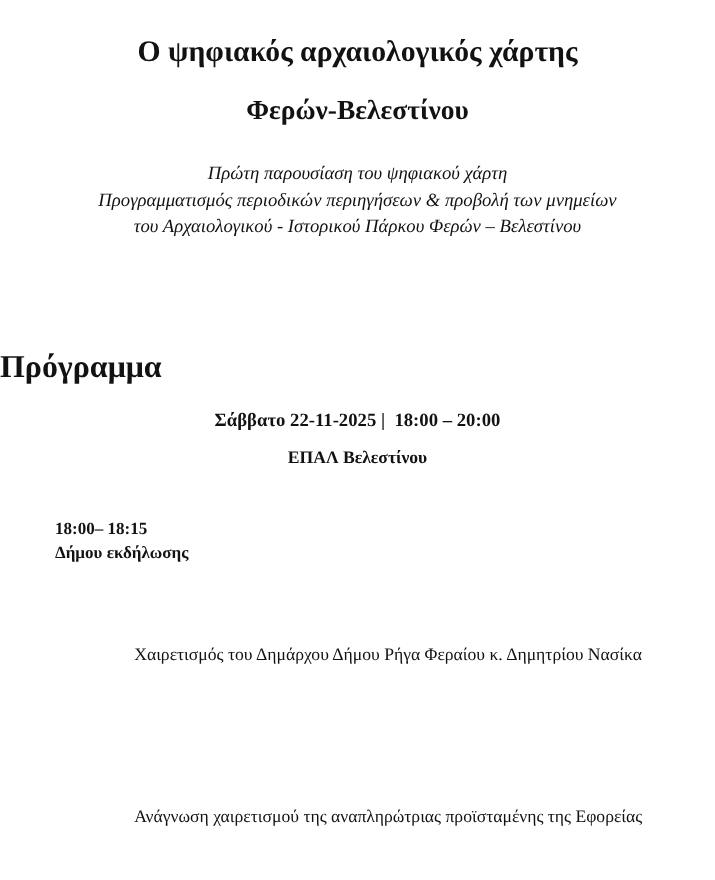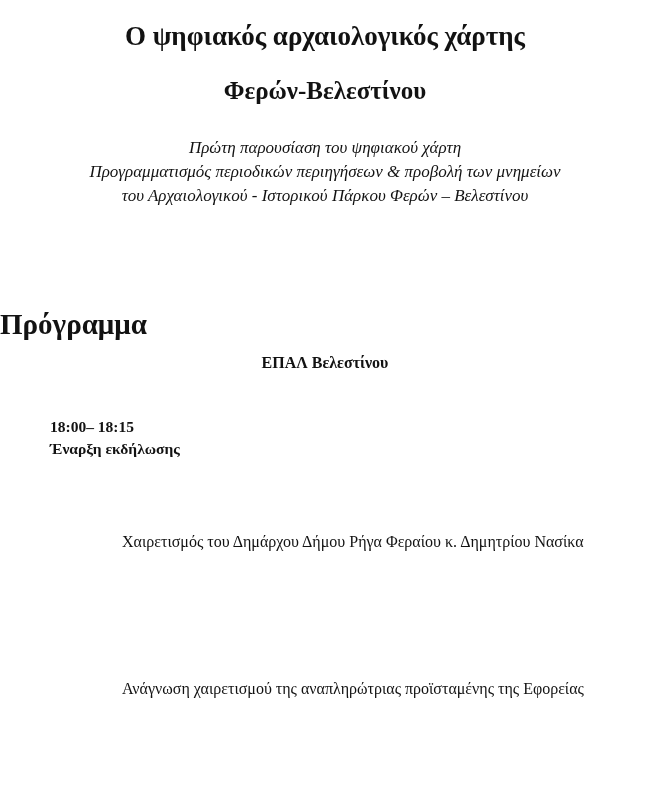--- a/index.html
+++ b/index.html
@@ -12,21 +12,21 @@
     height: 800px;
     overflow: hidden;
     font-family: "Liberation Serif", "DejaVu Serif", serif;
     color: #121212;
     -webkit-font-smoothing: antialiased;
   }
   .page {
     width: 650px;
     height: 800px;
     box-sizing: border-box;
-    padding-top: 20px;
+    padding-top: 30px;
     position: relative;
   }
   
   .doc-header { text-align: center; }
   .title-line1 {
     font-size: 27px;
     font-weight: bold;
     line-height: 32px;
     margin: 0;
   }
@@ -103,28 +103,29 @@
     <h1 class="title-line1">Ο ψηφιακός αρχαιολογικός χάρτης</h1>
     <h1 class="title-line2">Φερών-Βελεστίνου</h1>
     <div class="subtitle">
       <div class="subtitle-line">Πρώτη παρουσίαση του ψηφιακού χάρτη</div>
       <div class="subtitle-line">Προγραμματισμός περιοδικών περιηγήσεων &amp; προβολή των μνημείων</div>
       <div class="subtitle-line">του Αρχαιολογικού - Ιστορικού Πάρκου Φερών – Βελεστίνου</div>
     </div>
   </div>
 
   <div class="program-heading">Πρόγραμμα</div>
+  <div class="program-datetime">Σάββατο 22-11-2025 |&nbsp; 18:00 – 20:00</div>
   <div class="program-venue">ΕΠΑΛ Βελεστίνου</div>
 
   <div class="schedule">
 
     <div class="entry entry-1">
       <div class="entry-head">
         <span class="entry-time">18:00– 18:15</span>
-        <span class="entry-title">Έναρξη εκδήλωσης</span>
+        <span class="entry-title">Δήμου εκδήλωσης</span>
       </div>
       <div class="entry-body">
         <div class="para">
           <div class="line">Χαιρετισμός του Δημάρχου Δήμου Ρήγα Φεραίου κ. Δημητρίου Νασίκα</div>
         </div>
         <div class="para">
           <div class="line">Ανάγνωση χαιρετισμού της αναπληρώτριας προϊσταμένης της Εφορείας</div>
         </div>
       </div>
     </div>

